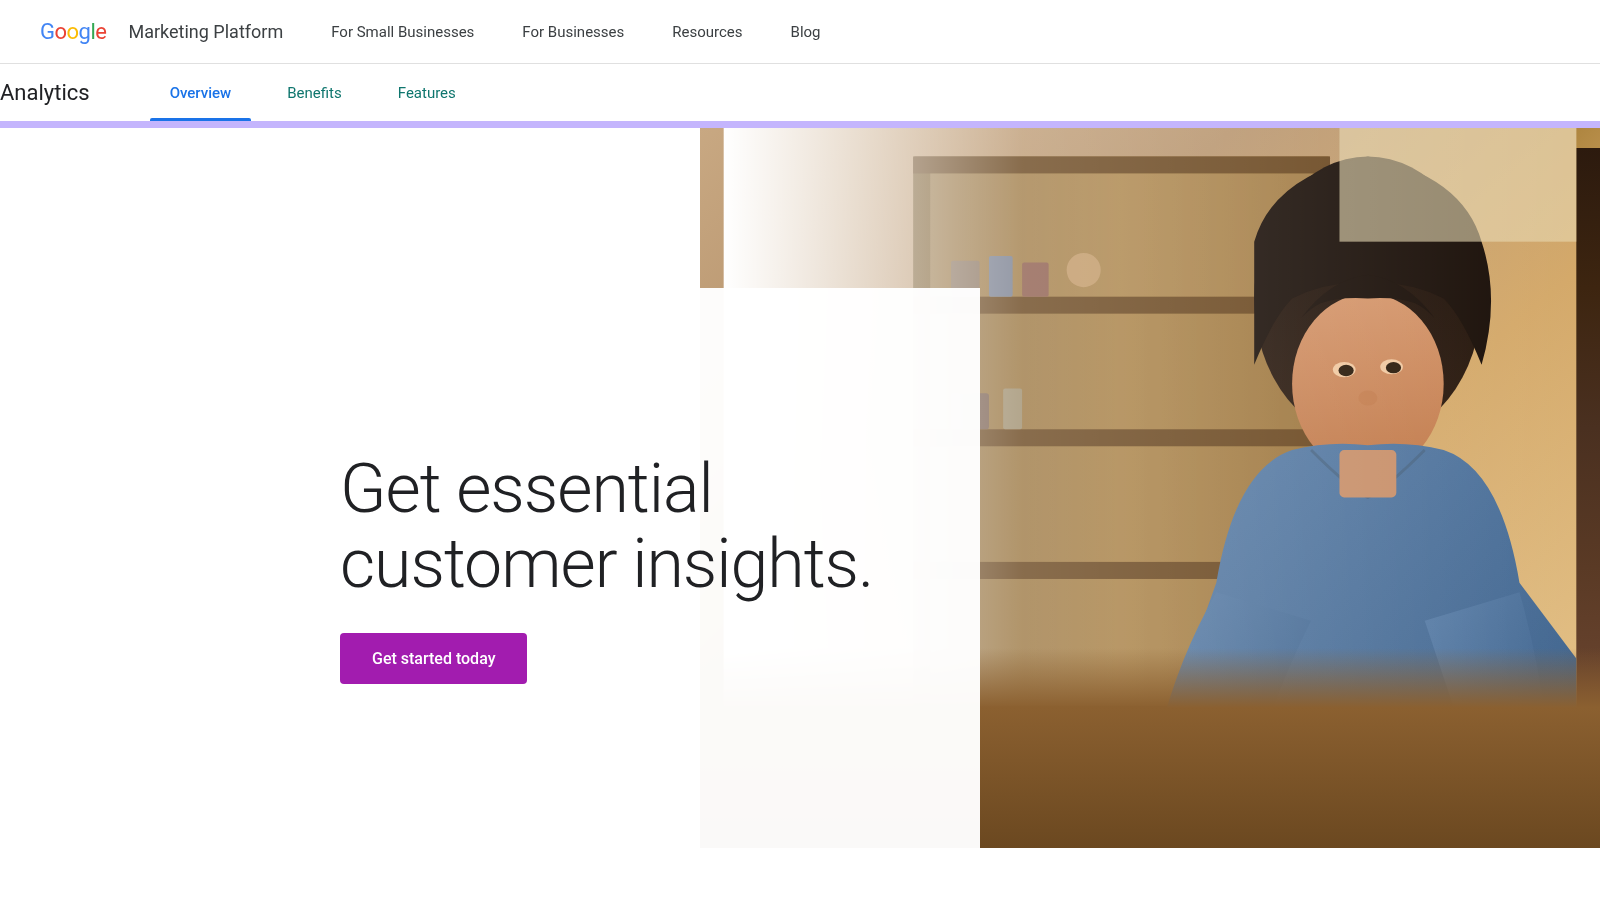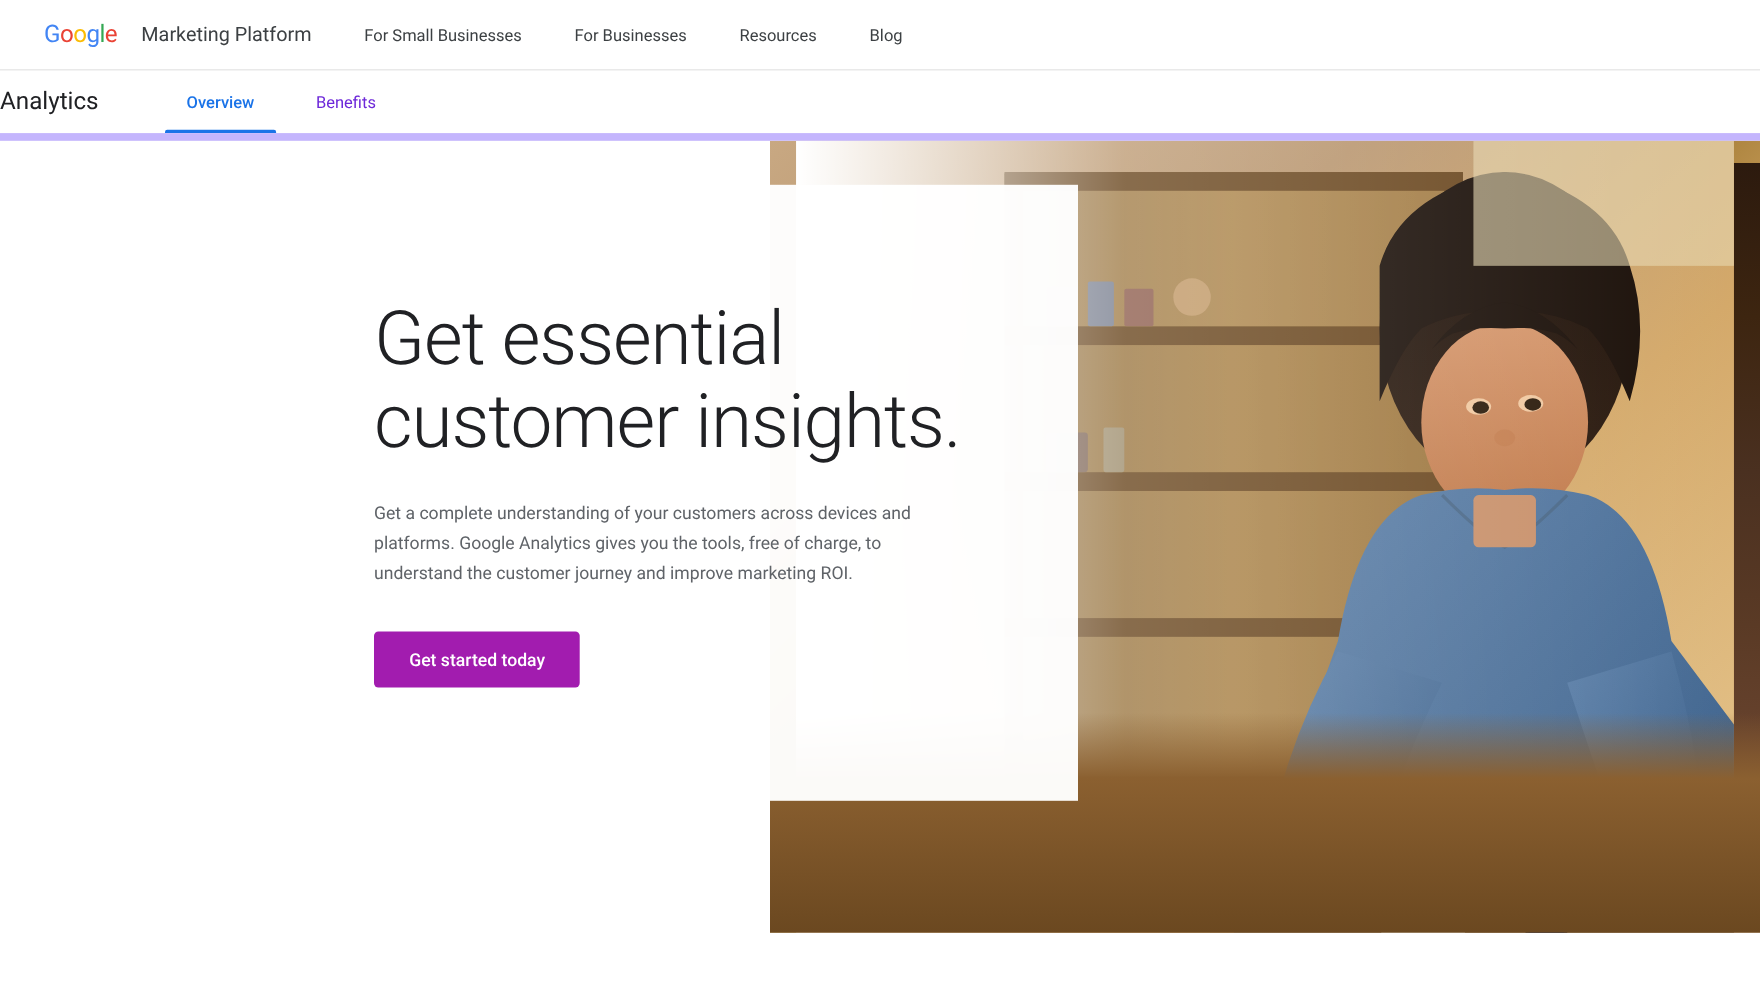--- a/index.html
+++ b/index.html
@@ -72,21 +72,21 @@
       height: 100%;
       margin-left: 20px;
     }
     .sub-nav-tabs li {
       height: 100%;
       display: flex;
       align-items: center;
     }
     .sub-nav-tabs a {
       text-decoration: none;
-      color: #6d28d9;
+      color: #0f766e;
       font-size: 15px;
       font-weight: 400;
       padding: 0 20px;
       height: 100%;
       display: flex;
       align-items: center;
       position: relative;
     }
     .sub-nav-tabs a.active {
       color: #1a73e8;
@@ -102,21 +102,21 @@
       background: #1a73e8;
       border-radius: 2px 2px 0 0;
     }
 
     
     .hero {
       position: relative;
       width: 100%;
       min-height: 720px;
       display: flex;
-      align-items: flex-start;
+      align-items: flex-end;
     }
 
     
     .hero-image {
       position: absolute;
       top: 0;
       right: 0;
       width: 900px;
       height: 100%;
       overflow: hidden;
@@ -236,20 +236,23 @@
 
 <div class="sub-nav">
   <h1 class="sub-nav-title">Analytics</h1>
   <ul class="sub-nav-tabs">
     <li>
         <a href="#" class="active">Overview</a>
       </li>
     <li>
         <a href="#">Benefits</a>
       </li>
+    <li>
+        <a href="#">Features</a>
+      </li>
   </ul>
 </div>
 
 <section class="hero">
 
   <div class="hero-image">
     <div class="hero-photo">
 
       <svg width="900" height="760" viewBox="0 0 900 760" xmlns="http://www.w3.org/2000/svg" style="position:absolute;top:0;left:0;width:100%;height:100%">
 
@@ -352,16 +355,15 @@
           <stop offset="35%" stop-color="white" stop-opacity="0.2"></stop>
           <stop offset="100%" stop-color="white" stop-opacity="0"></stop>
         </linearGradient>
         <rect width="900" height="760" fill="url(#fadeLeft)"></rect>
       </svg>
     </div>
   </div>
 
   <div class="hero-content">
     <h2 class="hero-headline">Get essential customer insights.</h2>
-    <p class="hero-description">Get a complete understanding of your customers across devices and platforms. Google Analytics gives you the tools, free of charge, to understand the customer journey and improve marketing ROI.</p>
     <a href="#" class="cta-button">Get started today</a>
   </div>
 </section>
 
 </body></html>

